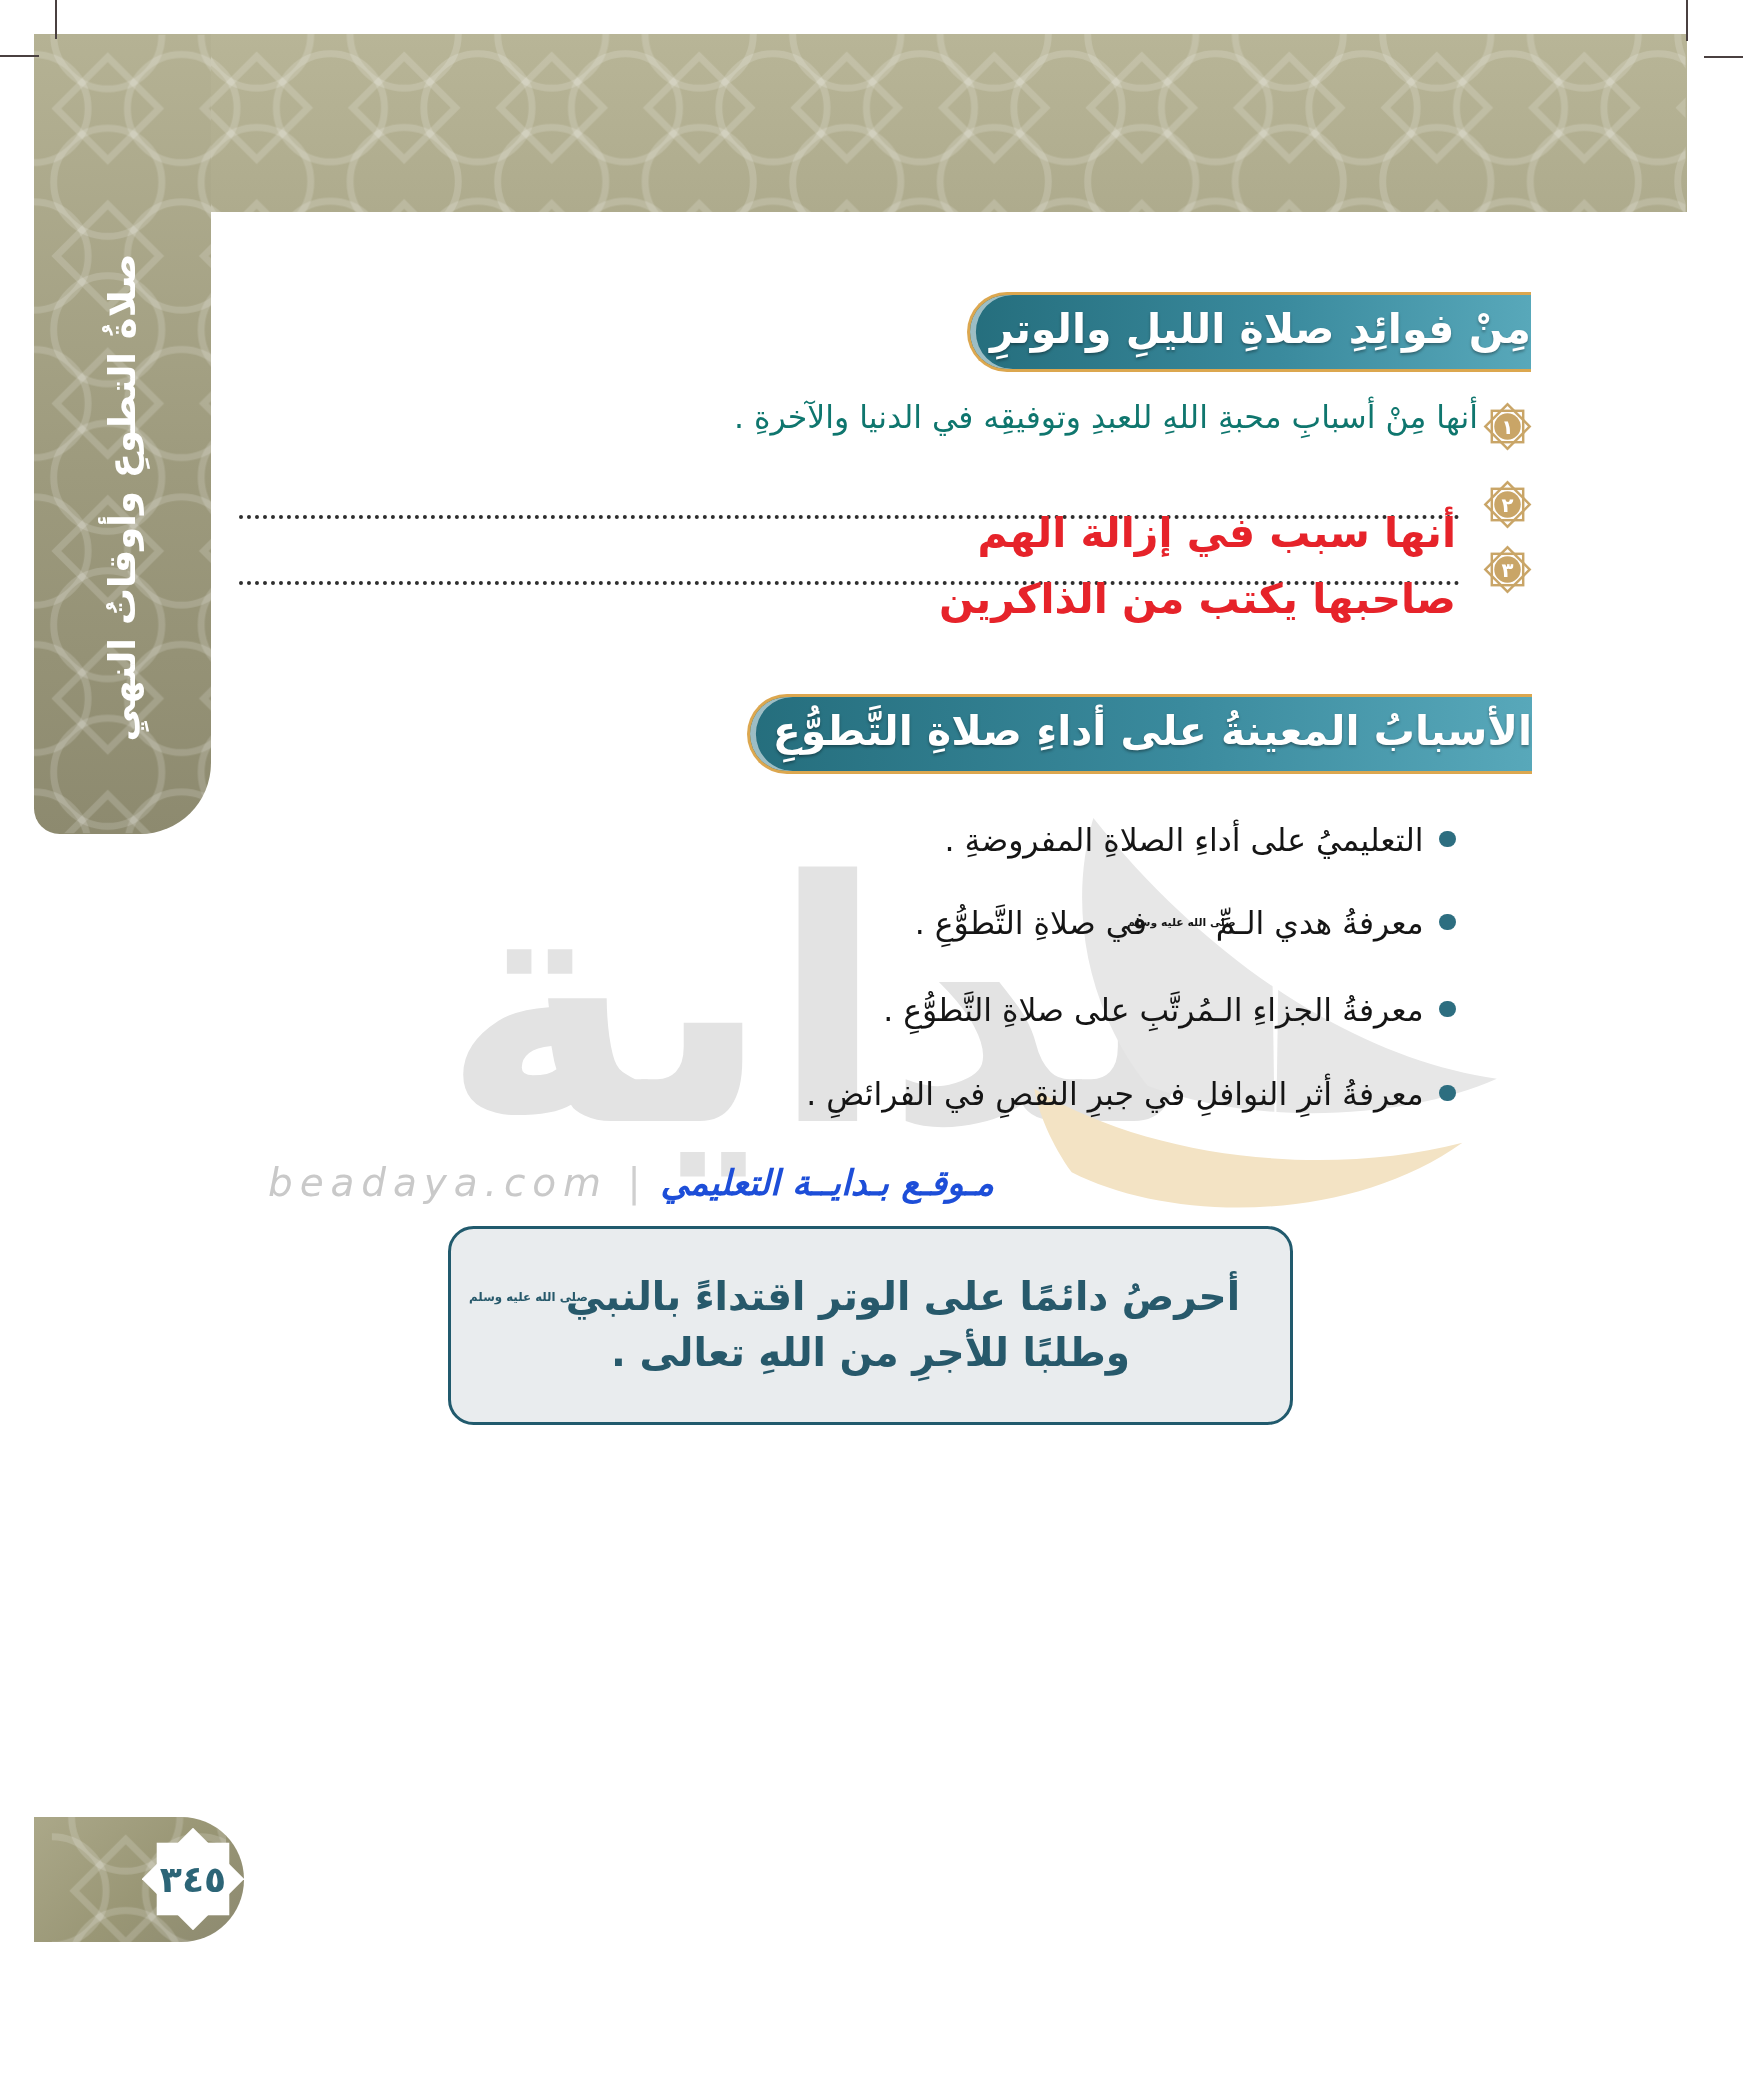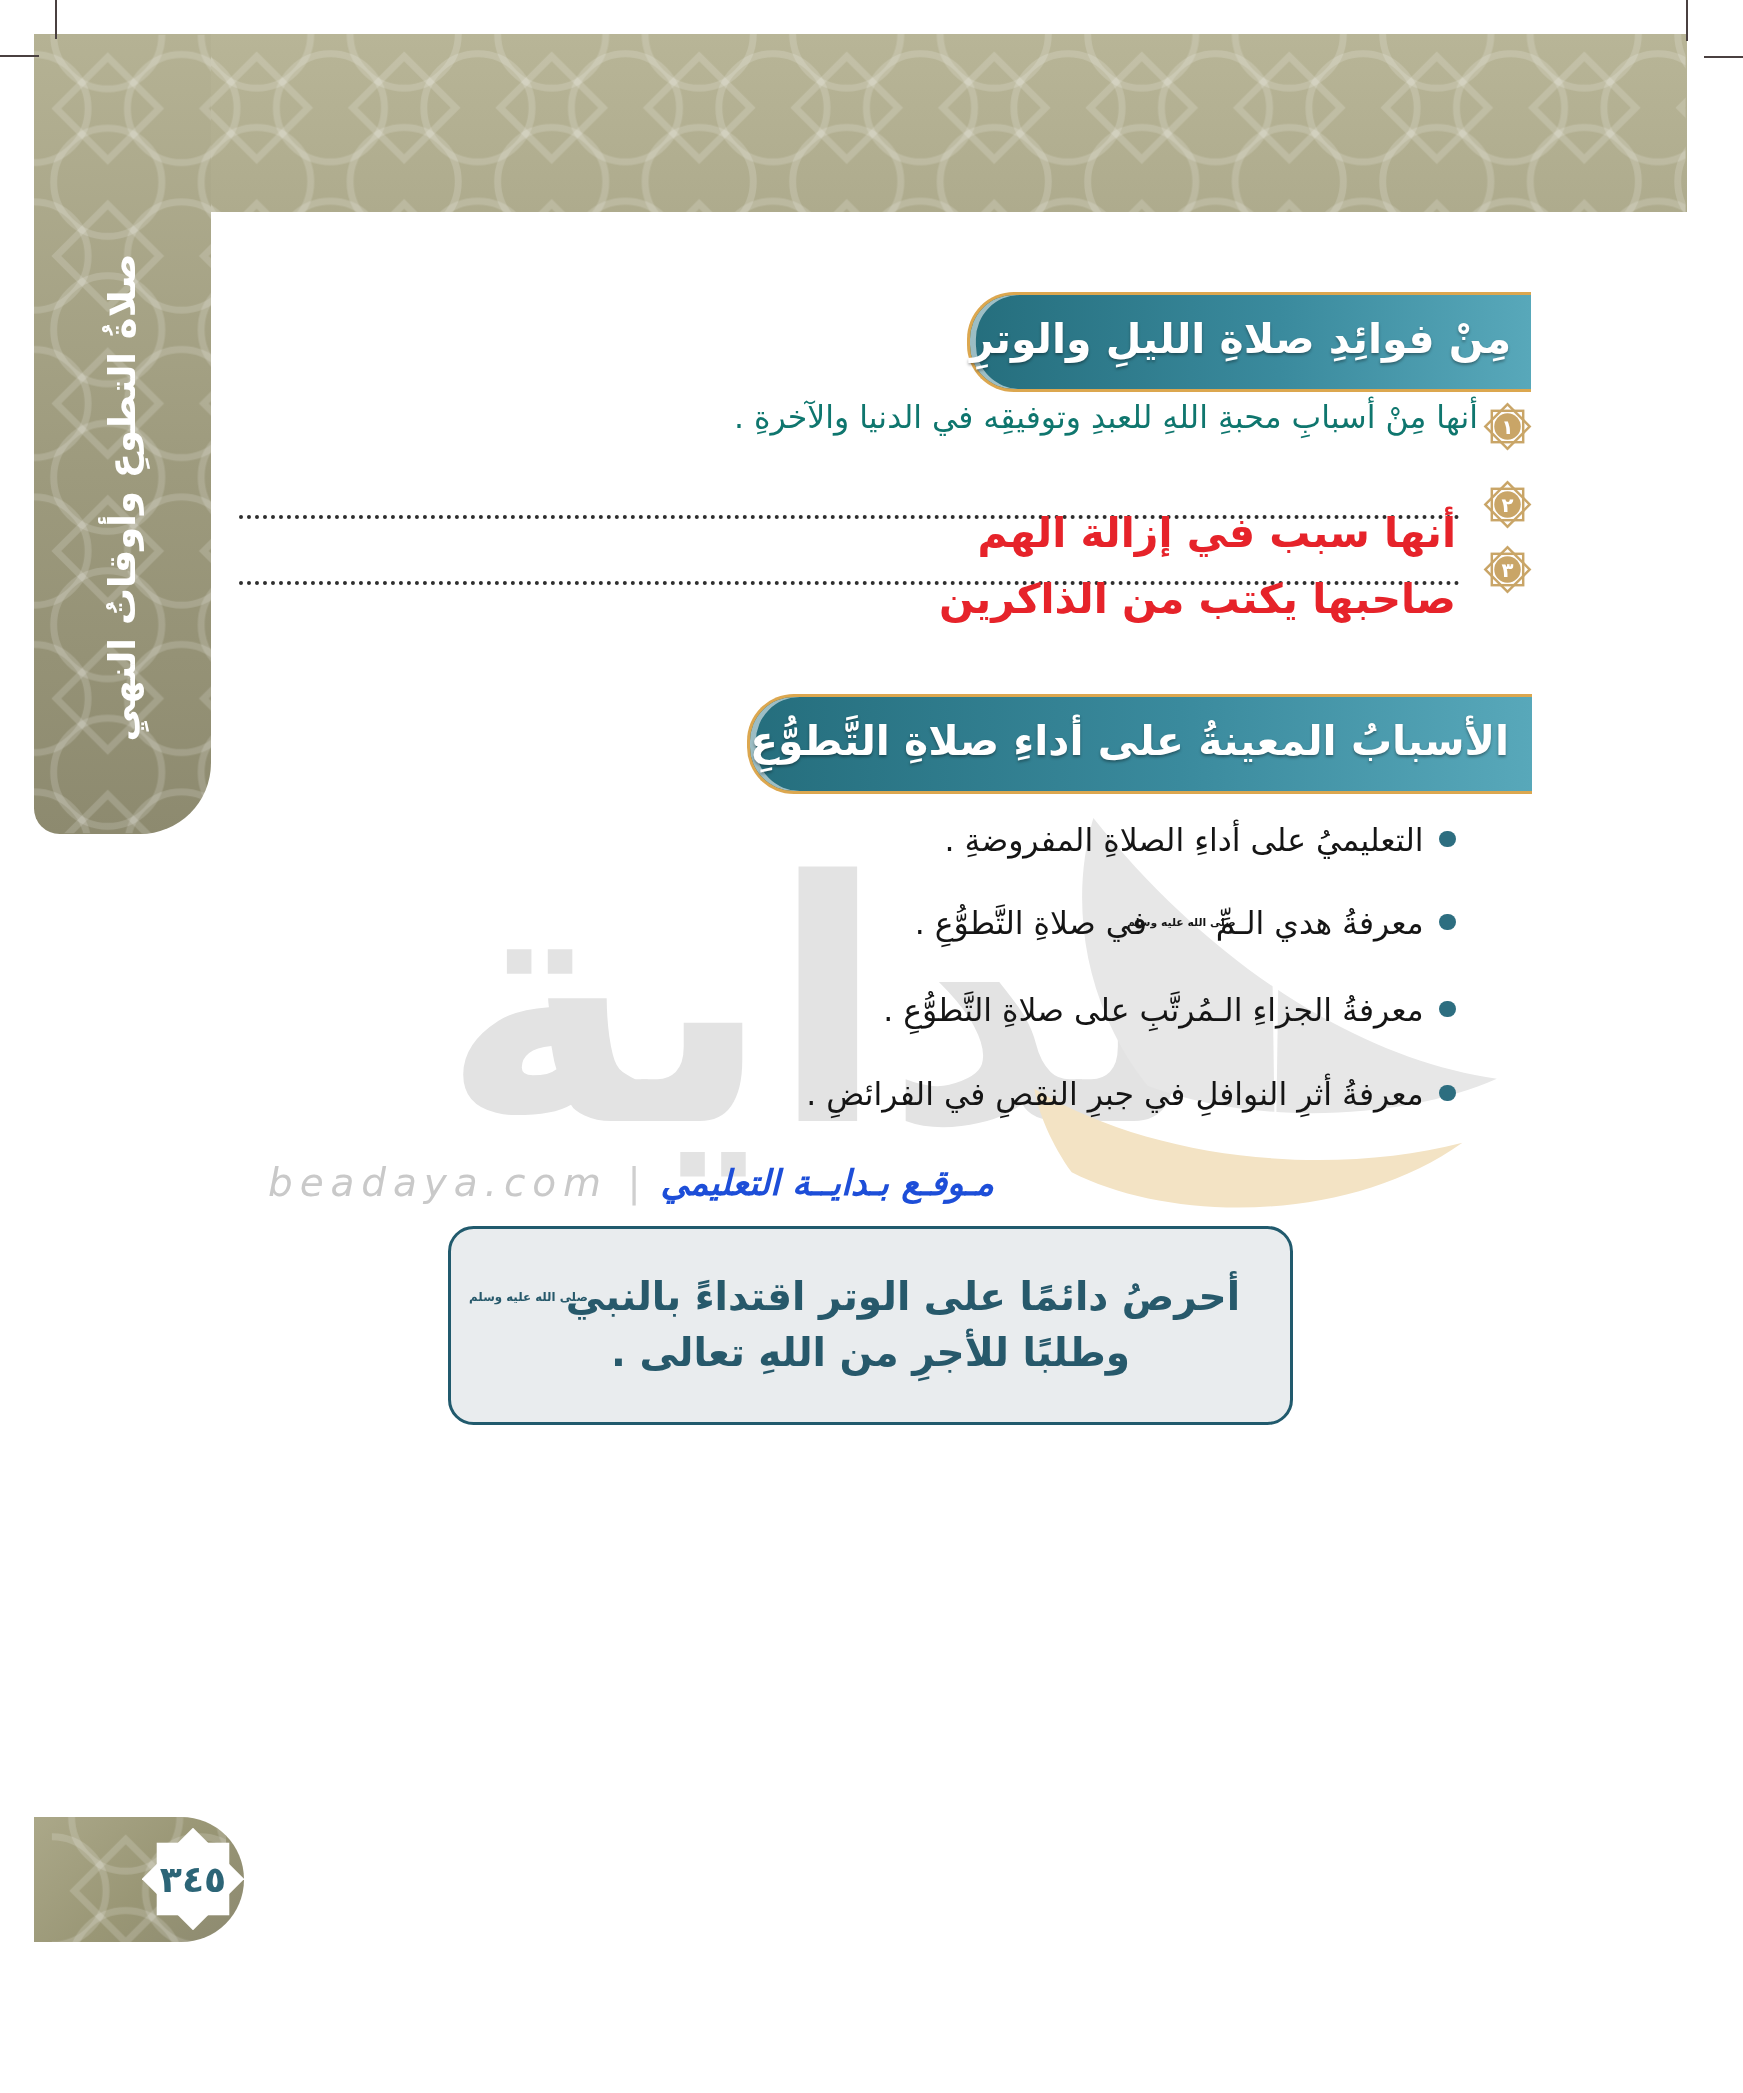--- a/index.html
+++ b/index.html
@@ -31,26 +31,26 @@
     display:flex;align-items:center;justify-content:center;z-index:2;
   }
   .sidebar-label{
     transform:rotate(-90deg);
     white-space:nowrap;
     color:#ffffff;font-size:37px;font-weight:700;
     letter-spacing:1px;
   }
   
   .banner{
-    position:absolute;height:100px;
+    position:absolute;height:80px;
     background:linear-gradient(90deg,#256e7d 0%,#3a8a9d 55%,#58a8ba 100%);
     border:3.9px solid #dca74f;border-right:none;
     border-radius:47px 0 0 47px;
     box-shadow:inset 5.9px 0 0 rgba(255,255,255,0.55);
-    display:flex;align-items:center;justify-content:flex-end;
+    display:flex;align-items:center;justify-content:flex-start;
     z-index:2;box-sizing:border-box;
   }
   .banner-text{
     color:#ffffff;font-size:41px;font-weight:700;
     text-shadow:0 2px 3px rgba(0,0,0,0.35);
     white-space:nowrap;padding-bottom:5.9px;
   }
   .banner1{left:967px;top:292px;width:564px;}
   .banner2{left:747px;top:694px;width:785px;}
   

